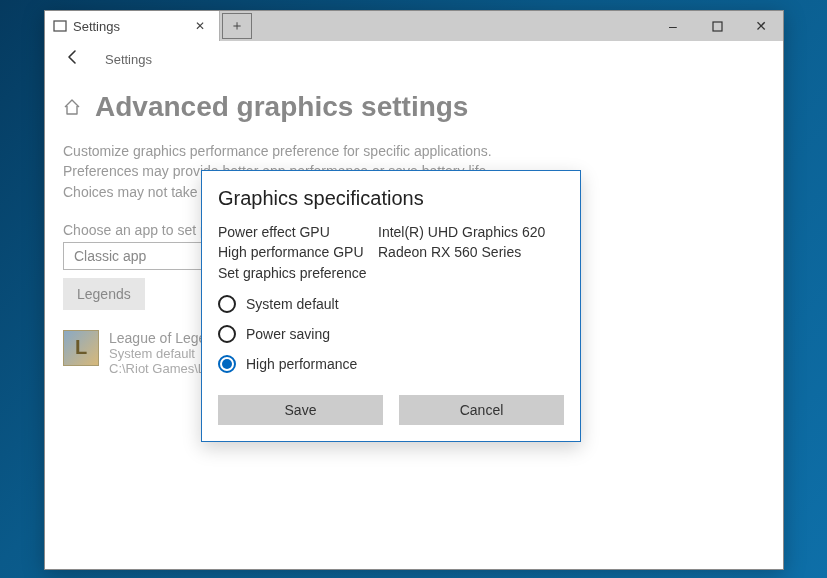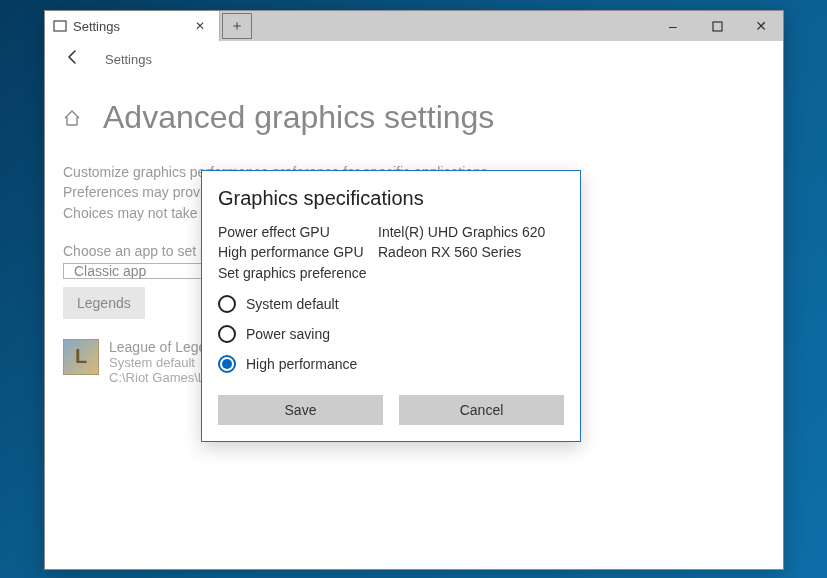--- a/index.html
+++ b/index.html
@@ -76,30 +76,30 @@
     padding: 6px 18px 18px 18px;
     overflow: hidden;
     position: relative;
   }
   .page-head {
     display:flex; align-items:center; gap:14px;
     margin-bottom: 18px; margin-top: 8px;
   }
   .page-head .home { color:#777; display:flex; }
   .page-head h1 {
-    margin:8px; font-weight: 400; font-size: 32px; color:#888;
+    margin:0; font-weight: 700; font-size: 28px; color:#888;
   }
   h2.section {
     margin: 18px 0 10px 0;
     font-weight: 400; font-size: 19px; color:#888;
   }
   .desc { color:#999; font-size:14px; line-height:1.45; max-width: 480px; }
   .choose-label { color:#999; margin-top: 20px; font-size:14px; }
   .appselect {
-    width: 170px; height: 16px;
+    width: 170px; height: 28px;
     border: 1px solid #b5b5b5;
     background:#fff;
     padding: 0 10px;
     color:#888; font-size:14px;
     margin-top:4px;
     display:flex; align-items:center;
   }
   .btn {
     height: 32px; min-width: 80px;
     background:#e6e6e6;

